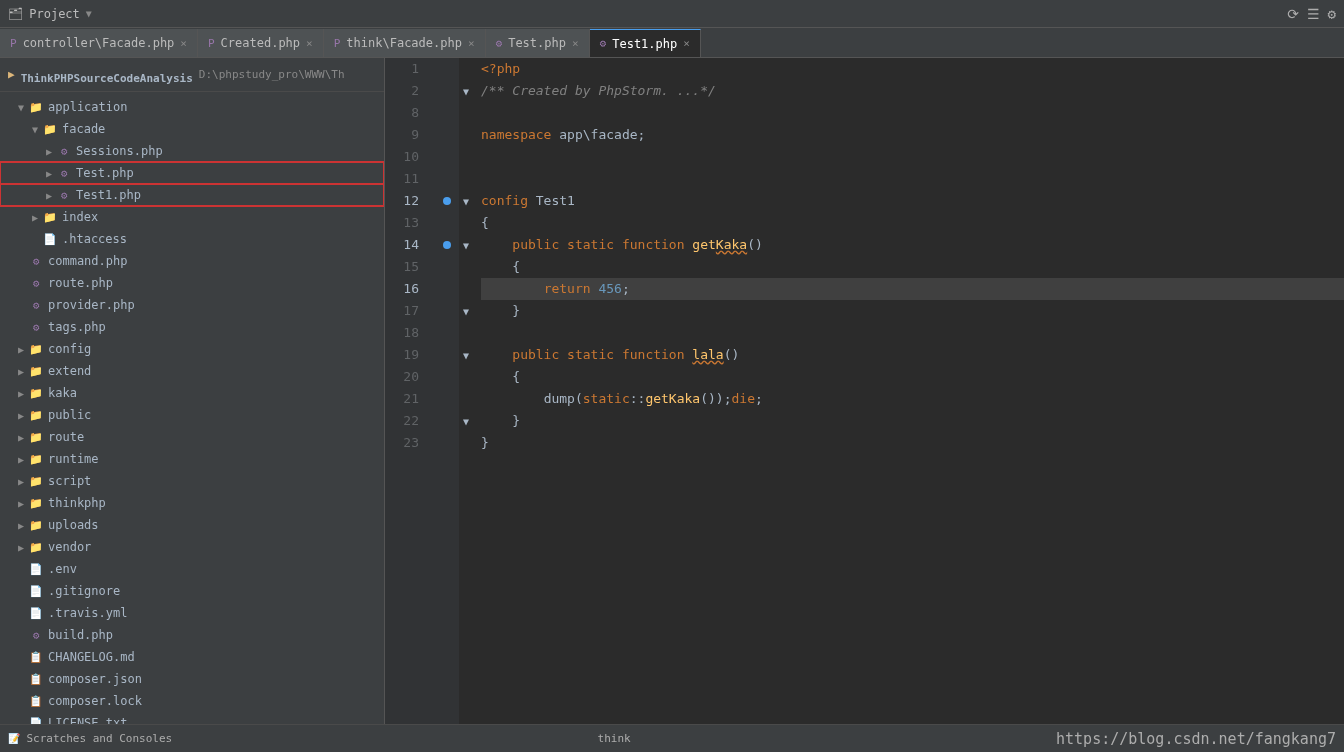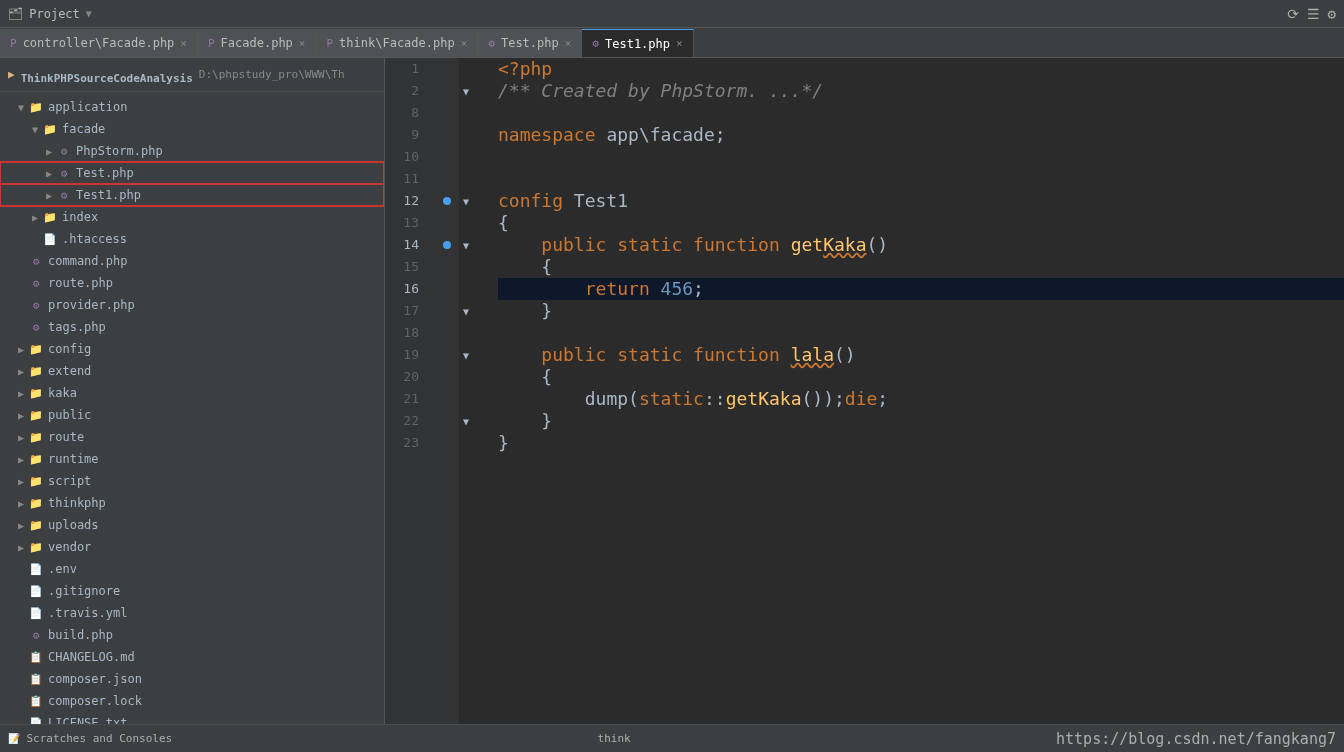--- a/index.html
+++ b/index.html
@@ -214,34 +214,33 @@
       height: 22px;
       display: flex;
       align-items: center;
       justify-content: center;
       color: #606366;
       font-size: 10px;
     }
     .code-area {
       flex: 1;
       overflow: auto;
-      font-size: 18px;
+      font-size: 13px;
       line-height: 22px;
       padding: 0 0 18px 8px;
-      margin-left: 17px;
     }
     .code-line {
       height: 22px;
       display: flex;
       align-items: center;
       white-space: pre;
       min-width: max-content;
     }
     .code-line.highlighted-line {
-      background: #0f172a;
+      background: #404040;
     }
 
     
     .kw { color: #cc7832; }
     .fn { color: #ffc66d; }        
     .fn-call { color: #ffc66d; }
     .num { color: #6897bb; }
     .cmt { color: #808080; font-style: italic; }
     .php-open { color: #cc7832; }
     .ns { color: #a9b7c6; }
@@ -295,21 +294,21 @@
 </div>
 
 <div class="tab-bar">
   <div class="tab">
     <span style="color:#9876aa; font-size:11px;">P</span>
     <span>controller\Facade.php</span>
     <span class="tab-close">×</span>
   </div>
   <div class="tab">
     <span style="color:#9876aa; font-size:11px;">P</span>
-    <span>Facade.php</span>
+    <span>Created.php</span>
     <span class="tab-close">×</span>
   </div>
   <div class="tab">
     <span style="color:#9876aa; font-size:11px;">P</span>
     <span>think\Facade.php</span>
     <span class="tab-close">×</span>
   </div>
   <div class="tab">
     <span style="color:#9876aa; font-size:11px;">⚙</span>
     <span>Test.php</span>
@@ -343,21 +342,21 @@
         <span class="tree-indent" style="width:28px;"></span>
         <span class="tree-arrow">▼</span>
         <span class="tree-icon folder-icon">📁</span>
         <span>facade</span>
       </div>
 
       <div class="tree-item">
         <span class="tree-indent" style="width:42px;"></span>
         <span class="tree-arrow">▶</span>
         <span class="tree-icon php-icon">⚙</span>
-        <span>PhpStorm.php</span>
+        <span>Sessions.php</span>
       </div>
 
       <div class="tree-item highlighted-item">
         <span class="tree-indent" style="width:42px;"></span>
         <span class="tree-arrow">▶</span>
         <span class="tree-icon php-icon">⚙</span>
         <span>Test.php</span>
       </div>
 
       <div class="tree-item highlighted-item">

